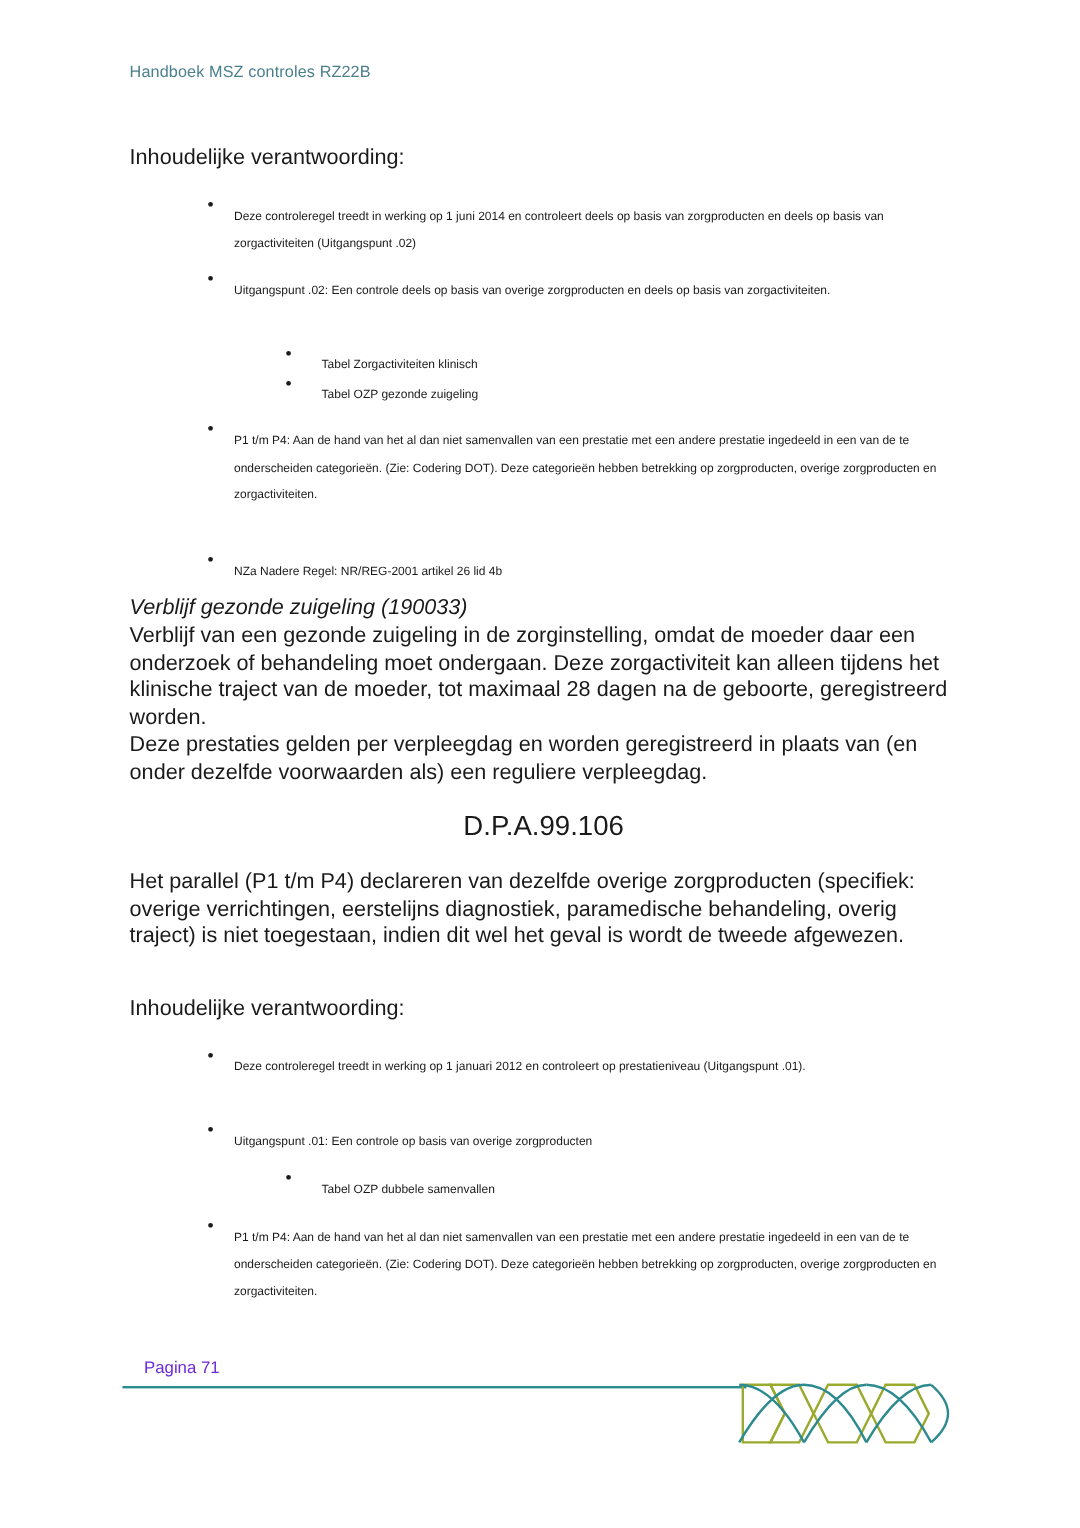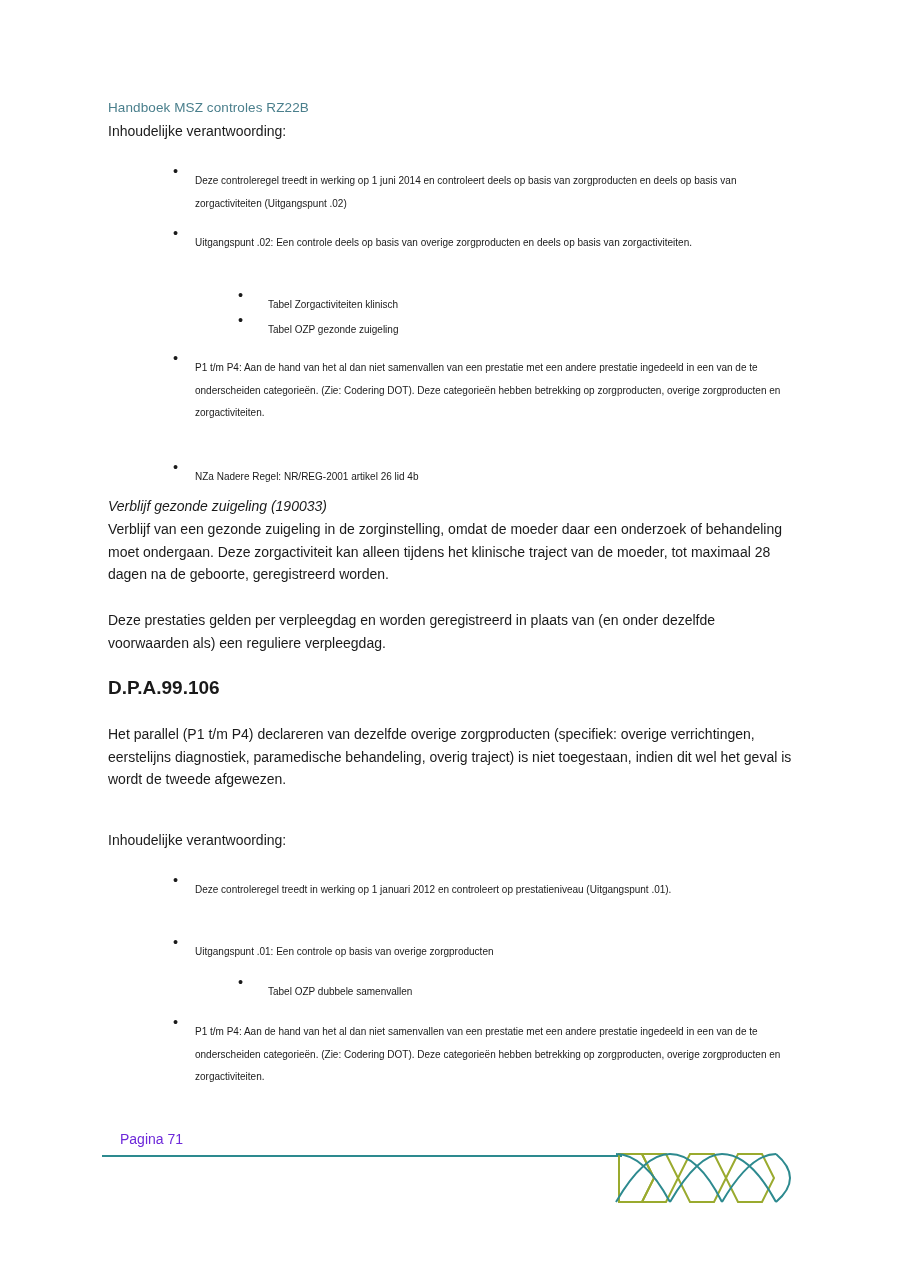--- a/index.html
+++ b/index.html
@@ -1,28 +1,28 @@
 <!DOCTYPE html>
 <html><head>
 <meta charset="utf-8">
 <style>
   html, body { margin: 0; padding: 0; background: #ffffff; }
   body { width: 900px; height: 1273px; position: relative; overflow: hidden;
          font-family: "Liberation Sans", sans-serif; color: #1a1a1a; }
-  .page-header { position: absolute; left: 108px; top: 52px; font-size: 13.5px; color: #4a7f8c; letter-spacing: 0.1px; margin-top: 48px; }
+  .page-header { position: absolute; left: 108px; top: 52px; font-size: 13.5px; color: #4a7f8c; letter-spacing: 0.1px; }
   .content { position: absolute; left: 108px; top: 0; width: 690px; }
-  .p { font-size: 14px; line-height: 22.5px; margin: 0; }
+  .p { font-size: 18px; line-height: 22.5px; margin: 0; }
   .blk { position: absolute; left: 0; width: 690px; }
   .bullet { position: absolute; left: 0; width: 620px; }
   .bullet .dot { position: absolute; left: 65px; top: 0; font-size: 14.5px; line-height: 22.5px; }
   .bullet .txt { position: absolute; left: 87px; width: 610px; font-size: 10px; line-height: 22.5px; }
   .sub .dot { left: 130px; }
   .sub .txt { left: 160px; width: 500px; }
   .italic { font-style: italic; }
-  .heading { font-weight: bold; font-size: 19px; }
+  .heading { font-weight: normal; font-size: 23px; text-align: center; }
   .footer-label { position: absolute; left: 120px; top: 1131px; font-size: 14px; color: #6d28d9; }
   .footer-line { position: absolute; left: 102px; top: 1155px; width: 520px; height: 2px; background: #2d8a8f; }
   .footer-logo { position: absolute; left: 614px; top: 1152px; }
 </style>
 </head>
 <body>
 
 <div class="page-header">Handboek MSZ controles RZ22B</div>
 
 <div class="content">

